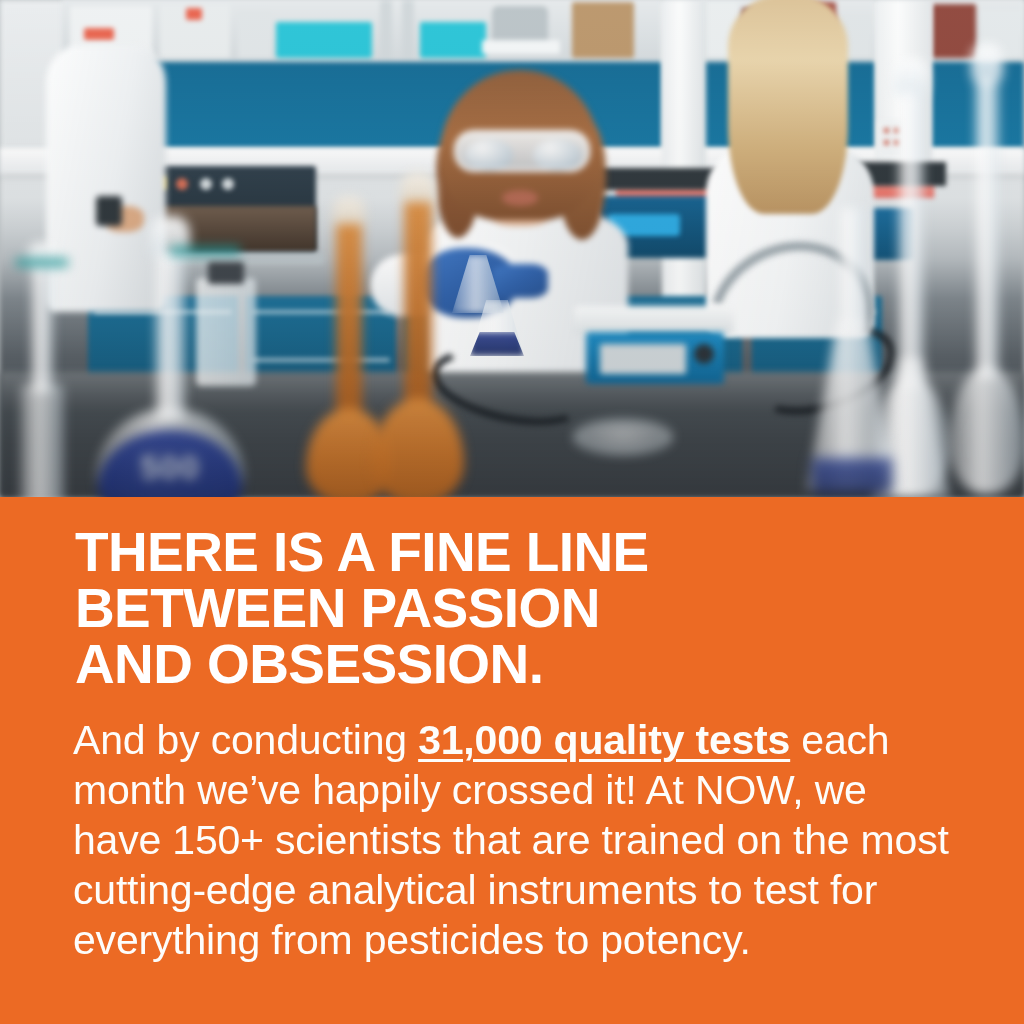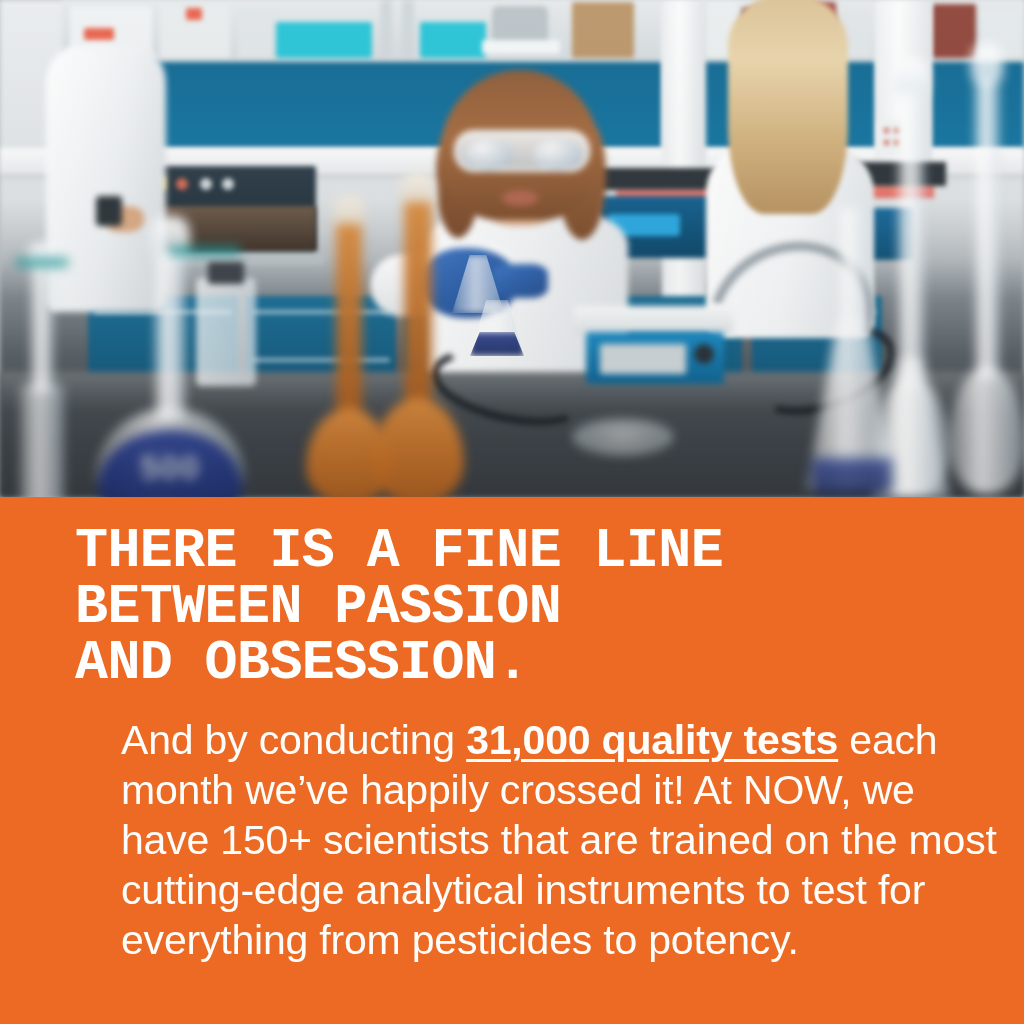--- a/index.html
+++ b/index.html
@@ -231,38 +231,37 @@
   .panel {
     position:absolute; left:0; top:497px;
     width:1024px; height:527px;
     background:#ec6a24;
   }
 
   .headline {
     position:absolute; left:75px; top:27px;
     width:880px;
     color:#ffffff;
-    font-family:Liberation Mono, monospace;
+    font-family:Liberation Sans, sans-serif;
     font-weight:700;
     font-size:55px;
     line-height:56px;
     letter-spacing:-0.6px;
     white-space:pre-line;
   }
 
   .body-copy {
     position:absolute; left:73px; top:218px;
     width:880px;
     color:#fdfdfb;
     font-family:"Liberation Sans", sans-serif;
     font-weight:400;
     font-size:41px;
     line-height:50px;
     letter-spacing:-0.2px;
-    margin-left:48px;
   }
   .body-copy .hl {
     font-weight:700;
     text-decoration:underline;
     text-underline-offset:5px;
     text-decoration-thickness:3px;
   }
 </style>
 </head>
 <body>

